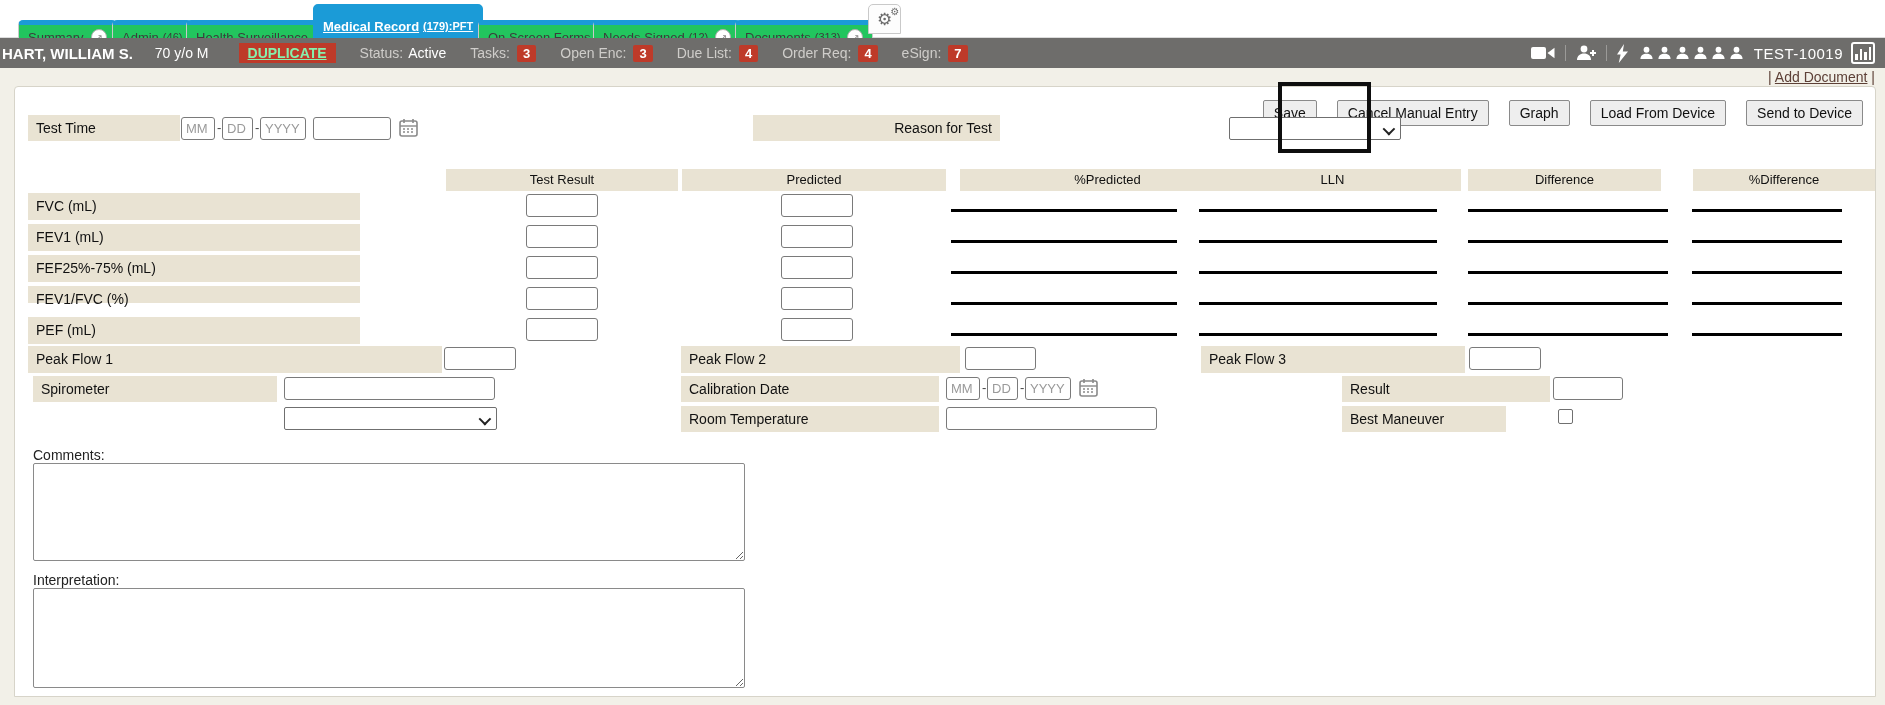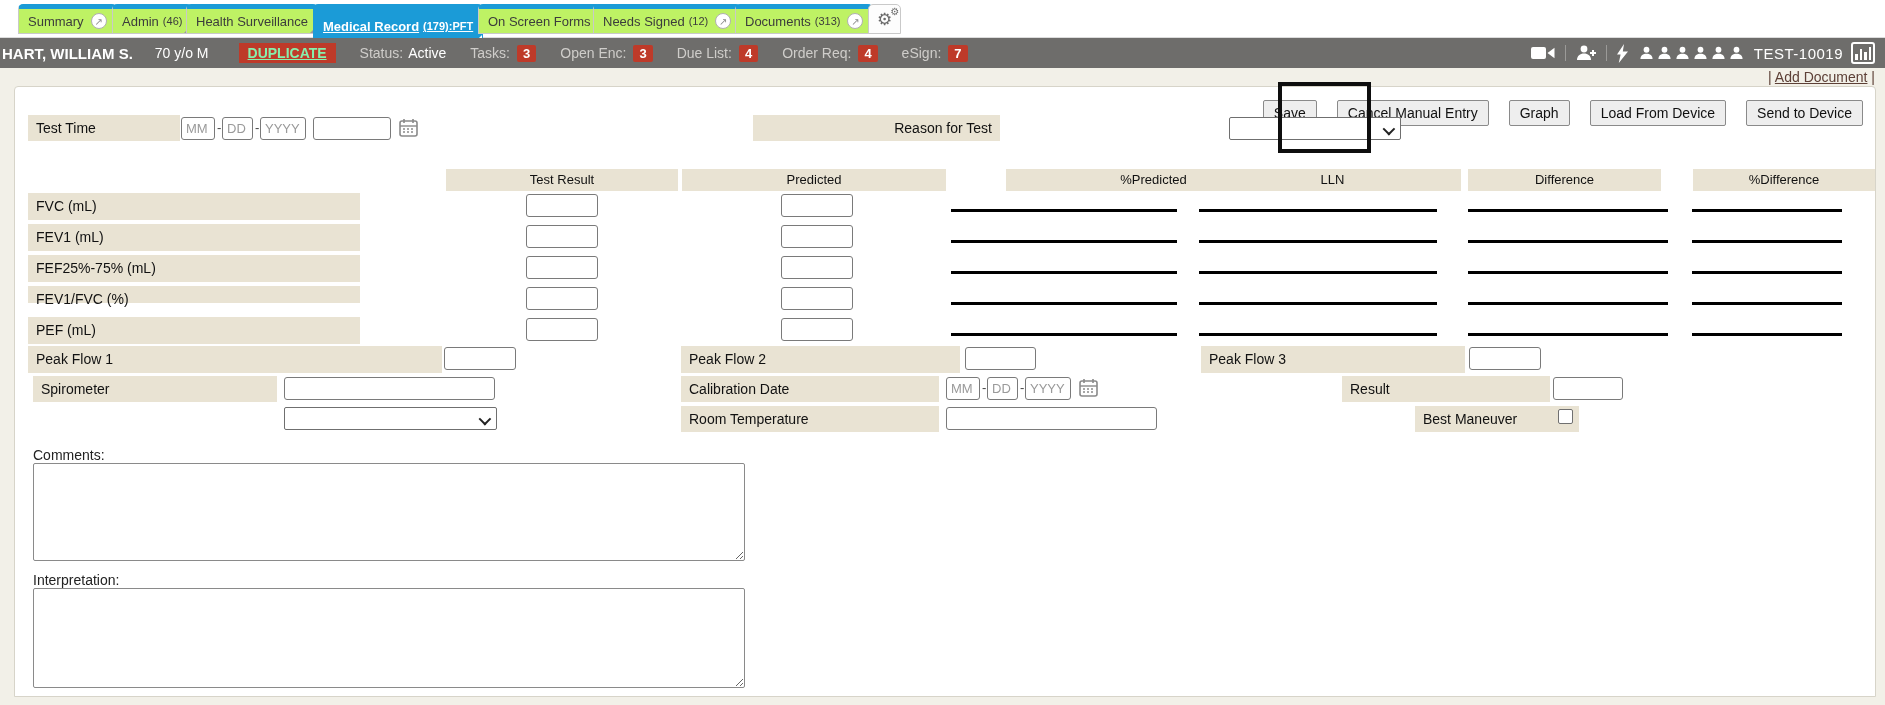--- a/index.html
+++ b/index.html
@@ -1,21 +1,21 @@
 <!DOCTYPE html>
 <html><head>
 <meta charset="utf-8">
 <style>
   * { margin:0; padding:0; box-sizing:border-box; }
   body { font-family:"Liberation Sans", sans-serif; background:#fff; }
   .screen { position:relative; width:1885px; height:705px; background:#f2f0e8; overflow:hidden; }
 
   
   .tabbar { position:absolute; top:0; left:0; width:100%; height:38px; background:#fff; border-bottom:1px solid #dcdcdc; }
-  .tab { position:absolute; top:4px; height:30px; background:#bef264; border:1px solid #c9c9c9; border-top:5px solid #1b9bd7;
+  .tab { position:absolute; top:20px; height:30px; background:#22c55e; border:1px solid #c9c9c9; border-top:5px solid #1b9bd7;
          border-radius:5px 5px 0 0; display:flex; align-items:center; padding:0 9px; font-size:13px; color:#3c3c3c; cursor:pointer; }
   .tab .count { font-size:11px; margin-left:4px; color:#3c3c3c; }
   .tab.fold::after { content:""; position:absolute; right:0; bottom:0; width:0; height:0;
          border-bottom:7px solid #9a9a9a; border-left:7px solid transparent; }
   .tab.active { background:#1b9bd7; border-color:#1b9bd7; color:#fff; font-weight:bold; top:4px; height:40px;text-decoration:underline; }
   .tab.active .count { color:#fff; font-weight:bold; }
   .tab.active::after { content:""; position:absolute; right:0; bottom:0; width:0; height:0;
          border-bottom:8px solid #fff; border-left:8px solid transparent; }
   .popout { width:16px; height:16px; border:1px solid #b0b0b0; border-radius:50%; margin-left:7px;
             display:flex; align-items:center; justify-content:center; font-size:10px; color:#8a8a8a; background:#fff; }
@@ -212,21 +212,21 @@
       <rect x="1" y="3" width="17" height="15" rx="2" fill="none" stroke="#8a8a8a" stroke-width="1.6"></rect>
       <path d="M5 1v4M14 1v4" stroke="#8a8a8a" stroke-width="1.6"></path>
       <path d="M1 8h17" stroke="#8a8a8a" stroke-width="1.4"></path>
       <path d="M4 11h2M8 11h2M12 11h2M4 14h2M8 14h2M12 14h2" stroke="#8a8a8a" stroke-width="1.4"></path>
     </svg>
     <div class="lbl right" style="left:738px; top:28px; width:247px;">Reason for Test</div>
     <div class="selbox" style="left:1214px; top:30px; width:172px;"></div>
 
     <div class="hdr" style="left:431px; width:232px;">Test Result</div>
     <div class="hdr" style="left:667px; width:264px;">Predicted</div>
-    <div class="hdr" style="left:991px; width:247px;padding-left:48px;">%Predicted</div>
+    <div class="hdr" style="left:945px; width:247px;padding-left:48px;">%Predicted</div>
     <div class="hdr" style="left:1189px; width:257px;">LLN</div>
     <div class="hdr" style="left:1453px; width:193px;">Difference</div>
     <div class="hdr" style="left:1678px; width:182px;">%Difference</div>
 
     <div class="lbl" style="left:13px; top:106px; width:332px; height:27px; line-height:27px;">FVC (mL)</div>
     <input class="inp" style="left: 511px; top: 107px; width: 72px;">
     <input class="inp" style="left: 766px; top: 107px; width: 72px;">
     <div class="uline" style="left:936px; top:122px; width:226px;"></div>
     <div class="uline" style="left:1184px; top:122px; width:238px;"></div>
     <div class="uline" style="left:1453px; top:122px; width:200px;"></div>
@@ -284,21 +284,21 @@
       <path d="M5 1v4M14 1v4" stroke="#8a8a8a" stroke-width="1.6"></path>
       <path d="M1 8h17" stroke="#8a8a8a" stroke-width="1.4"></path>
       <path d="M4 11h2M8 11h2M12 11h2M4 14h2M8 14h2M12 14h2" stroke="#8a8a8a" stroke-width="1.4"></path>
     </svg>
     <div class="lbl" style="left:1327px; top:289px; width:208px;">Result</div>
     <input class="inp" style="left: 1538px; top: 290px; width: 70px;">
 
     <div class="selbox" style="left:269px; top:320px; width:213px;"></div>
     <div class="lbl" style="left:666px; top:319px; width:258px;">Room Temperature</div>
     <input class="inp" style="left: 931px; top: 320px; width: 211px;">
-    <div class="lbl" style="left:1400px; top:319px; width:164px;">Best Maneuver</div>
+    <div class="lbl" style="left:1327px; top:319px; width:164px;">Best Maneuver</div>
     <div class="cbx" style="left:1543px; top:322px;"></div>
 
     <div class="talabel" style="left:18px; top:360px;">Comments:</div>
     <textarea class="ta" style="left: 18px; top: 376px; width: 712px; height: 98px;"></textarea>
 
     <div class="talabel" style="left:18px; top:485px;">Interpretation:</div>
     <textarea class="ta" style="left: 18px; top: 501px; width: 712px; height: 100px;"></textarea>
 
   </div>
 

